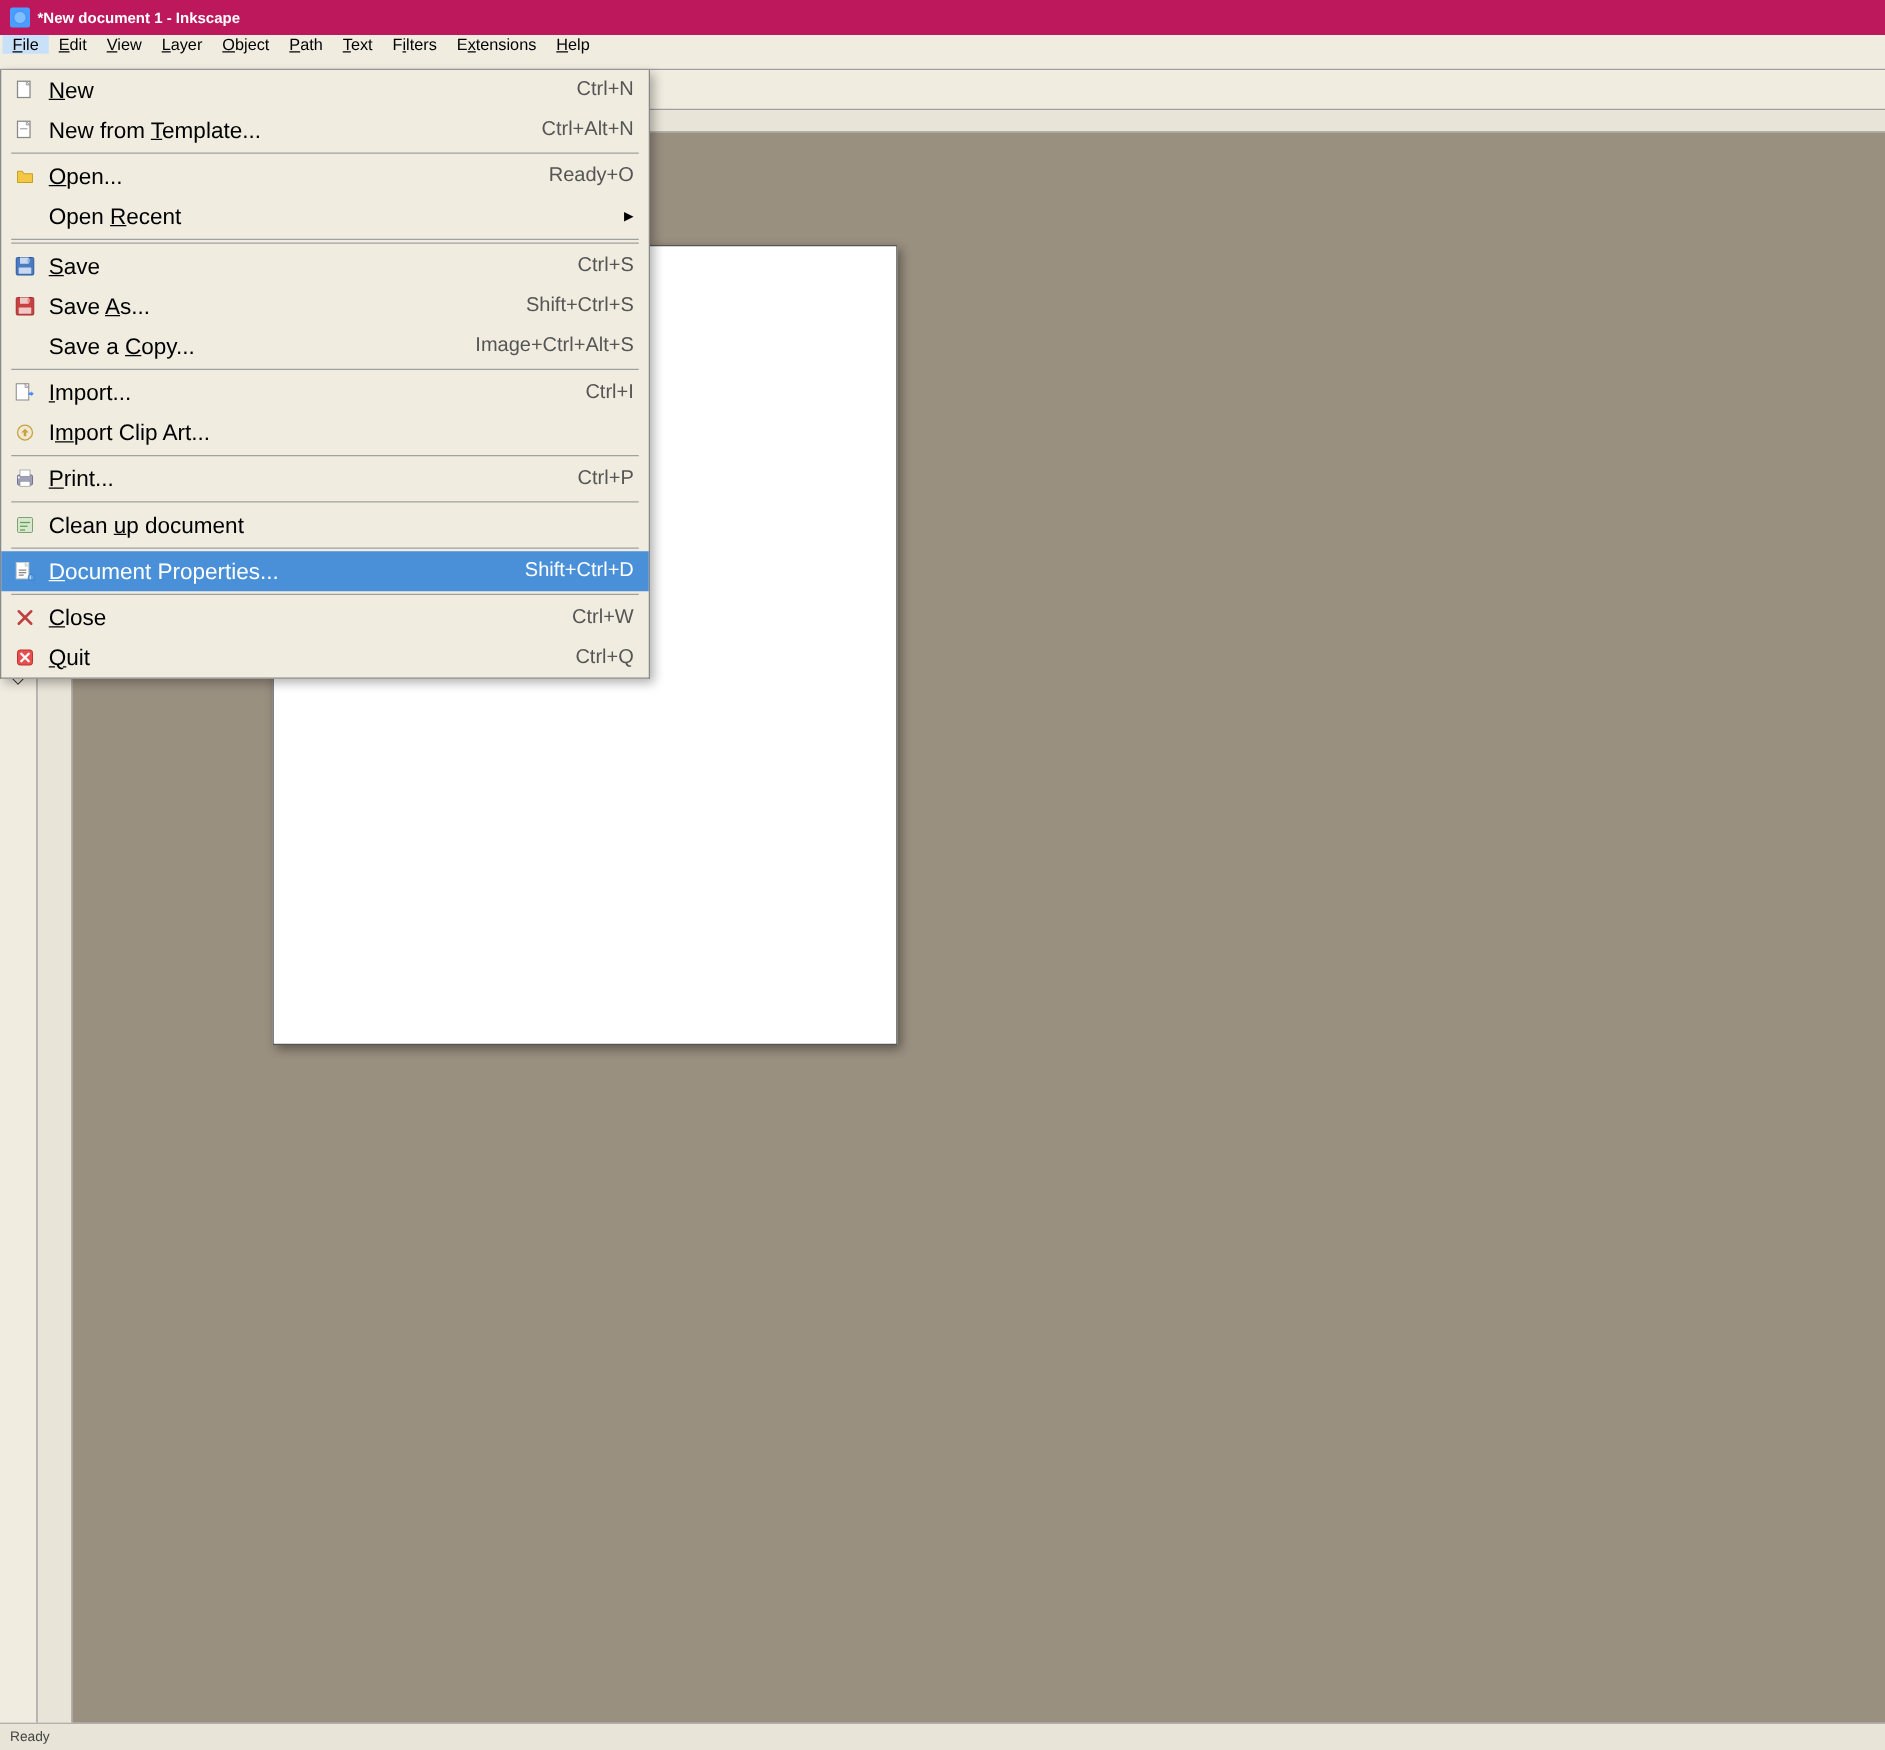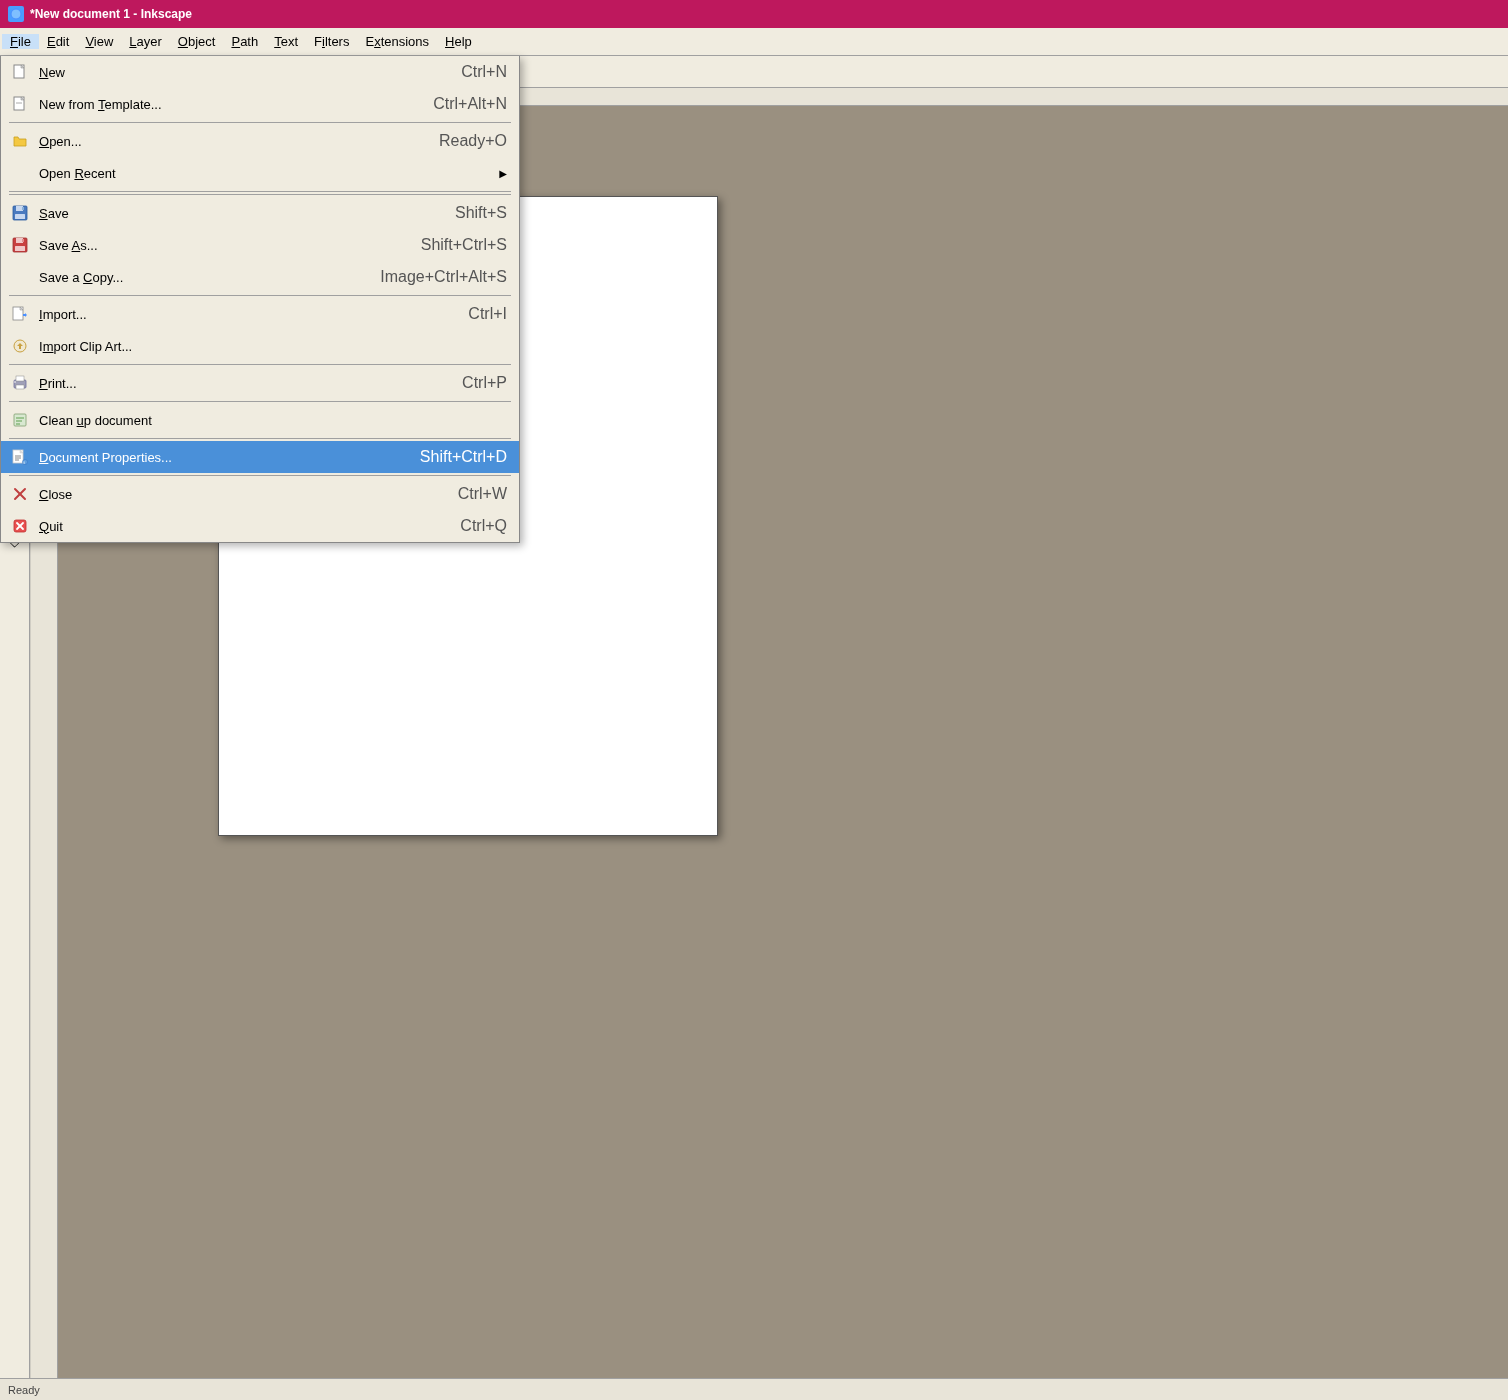--- a/index.html
+++ b/index.html
@@ -31,21 +31,21 @@
       background: #4a9eff;
       border-radius: 2px;
       display: flex; align-items: center; justify-content: center;
     }
 
     
     .menu-bar {
       background: #f0ece0;
       height: 28px;
       display: flex;
-      align-items: center;
+      align-items: flex-start;
       border-bottom: 1px solid #a0a0a0;
       padding: 0 2px;
     }
     .menu-item {
       padding: 0 8px;
       display: flex;
       align-items: center;
       cursor: pointer;
       font-size: 13px;
       color: #000;
@@ -210,21 +210,21 @@
       height: 22px;
       margin-right: 8px;
       display: flex;
       align-items: center;
       justify-content: center;
       flex-shrink: 0;
       font-size: 13px;
     }
     .item-label {
       flex: 1;
-      font-size: 13px;
+      font-size: 18px;
     }
     .item-label u { text-decoration: underline; }
     .shortcut {
       color: #555;
       font-size: 16px;
       margin-left: 20px;
     }
     .arrow-right {
       font-size: 10px;
       margin-left: 4px;
@@ -456,21 +456,21 @@
   <div class="dropdown-item">
     <div class="item-icon">
       <svg width="16" height="16" viewBox="0 0 16 16">
         <rect x="1" y="1" width="14" height="14" rx="1" fill="#4a7abf" stroke="#2a5a9f" stroke-width="0.8"></rect>
         <rect x="4" y="1" width="7" height="5" fill="#c8d8f0" stroke="none"></rect>
         <rect x="3" y="9" width="10" height="5" rx="0.5" fill="#c8d8f0" stroke="none"></rect>
         <rect x="10" y="2" width="2" height="3" fill="#8ab0d8"></rect>
       </svg>
     </div>
     <span class="item-label"><u>S</u>ave</span>
-    <span class="shortcut">Shift+S</span>
+    <span class="shortcut">Ctrl+S</span>
   </div>
 
   <div class="dropdown-item">
     <div class="item-icon">
       <svg width="16" height="16" viewBox="0 0 16 16">
         <rect x="1" y="1" width="14" height="14" rx="1" fill="#c84040" stroke="#a03030" stroke-width="0.8"></rect>
         <rect x="4" y="1" width="7" height="5" fill="#f0c8c8" stroke="none"></rect>
         <rect x="3" y="9" width="10" height="5" rx="0.5" fill="#f0c8c8" stroke="none"></rect>
         <rect x="10" y="2" width="2" height="3" fill="#e09090"></rect>
       </svg>

